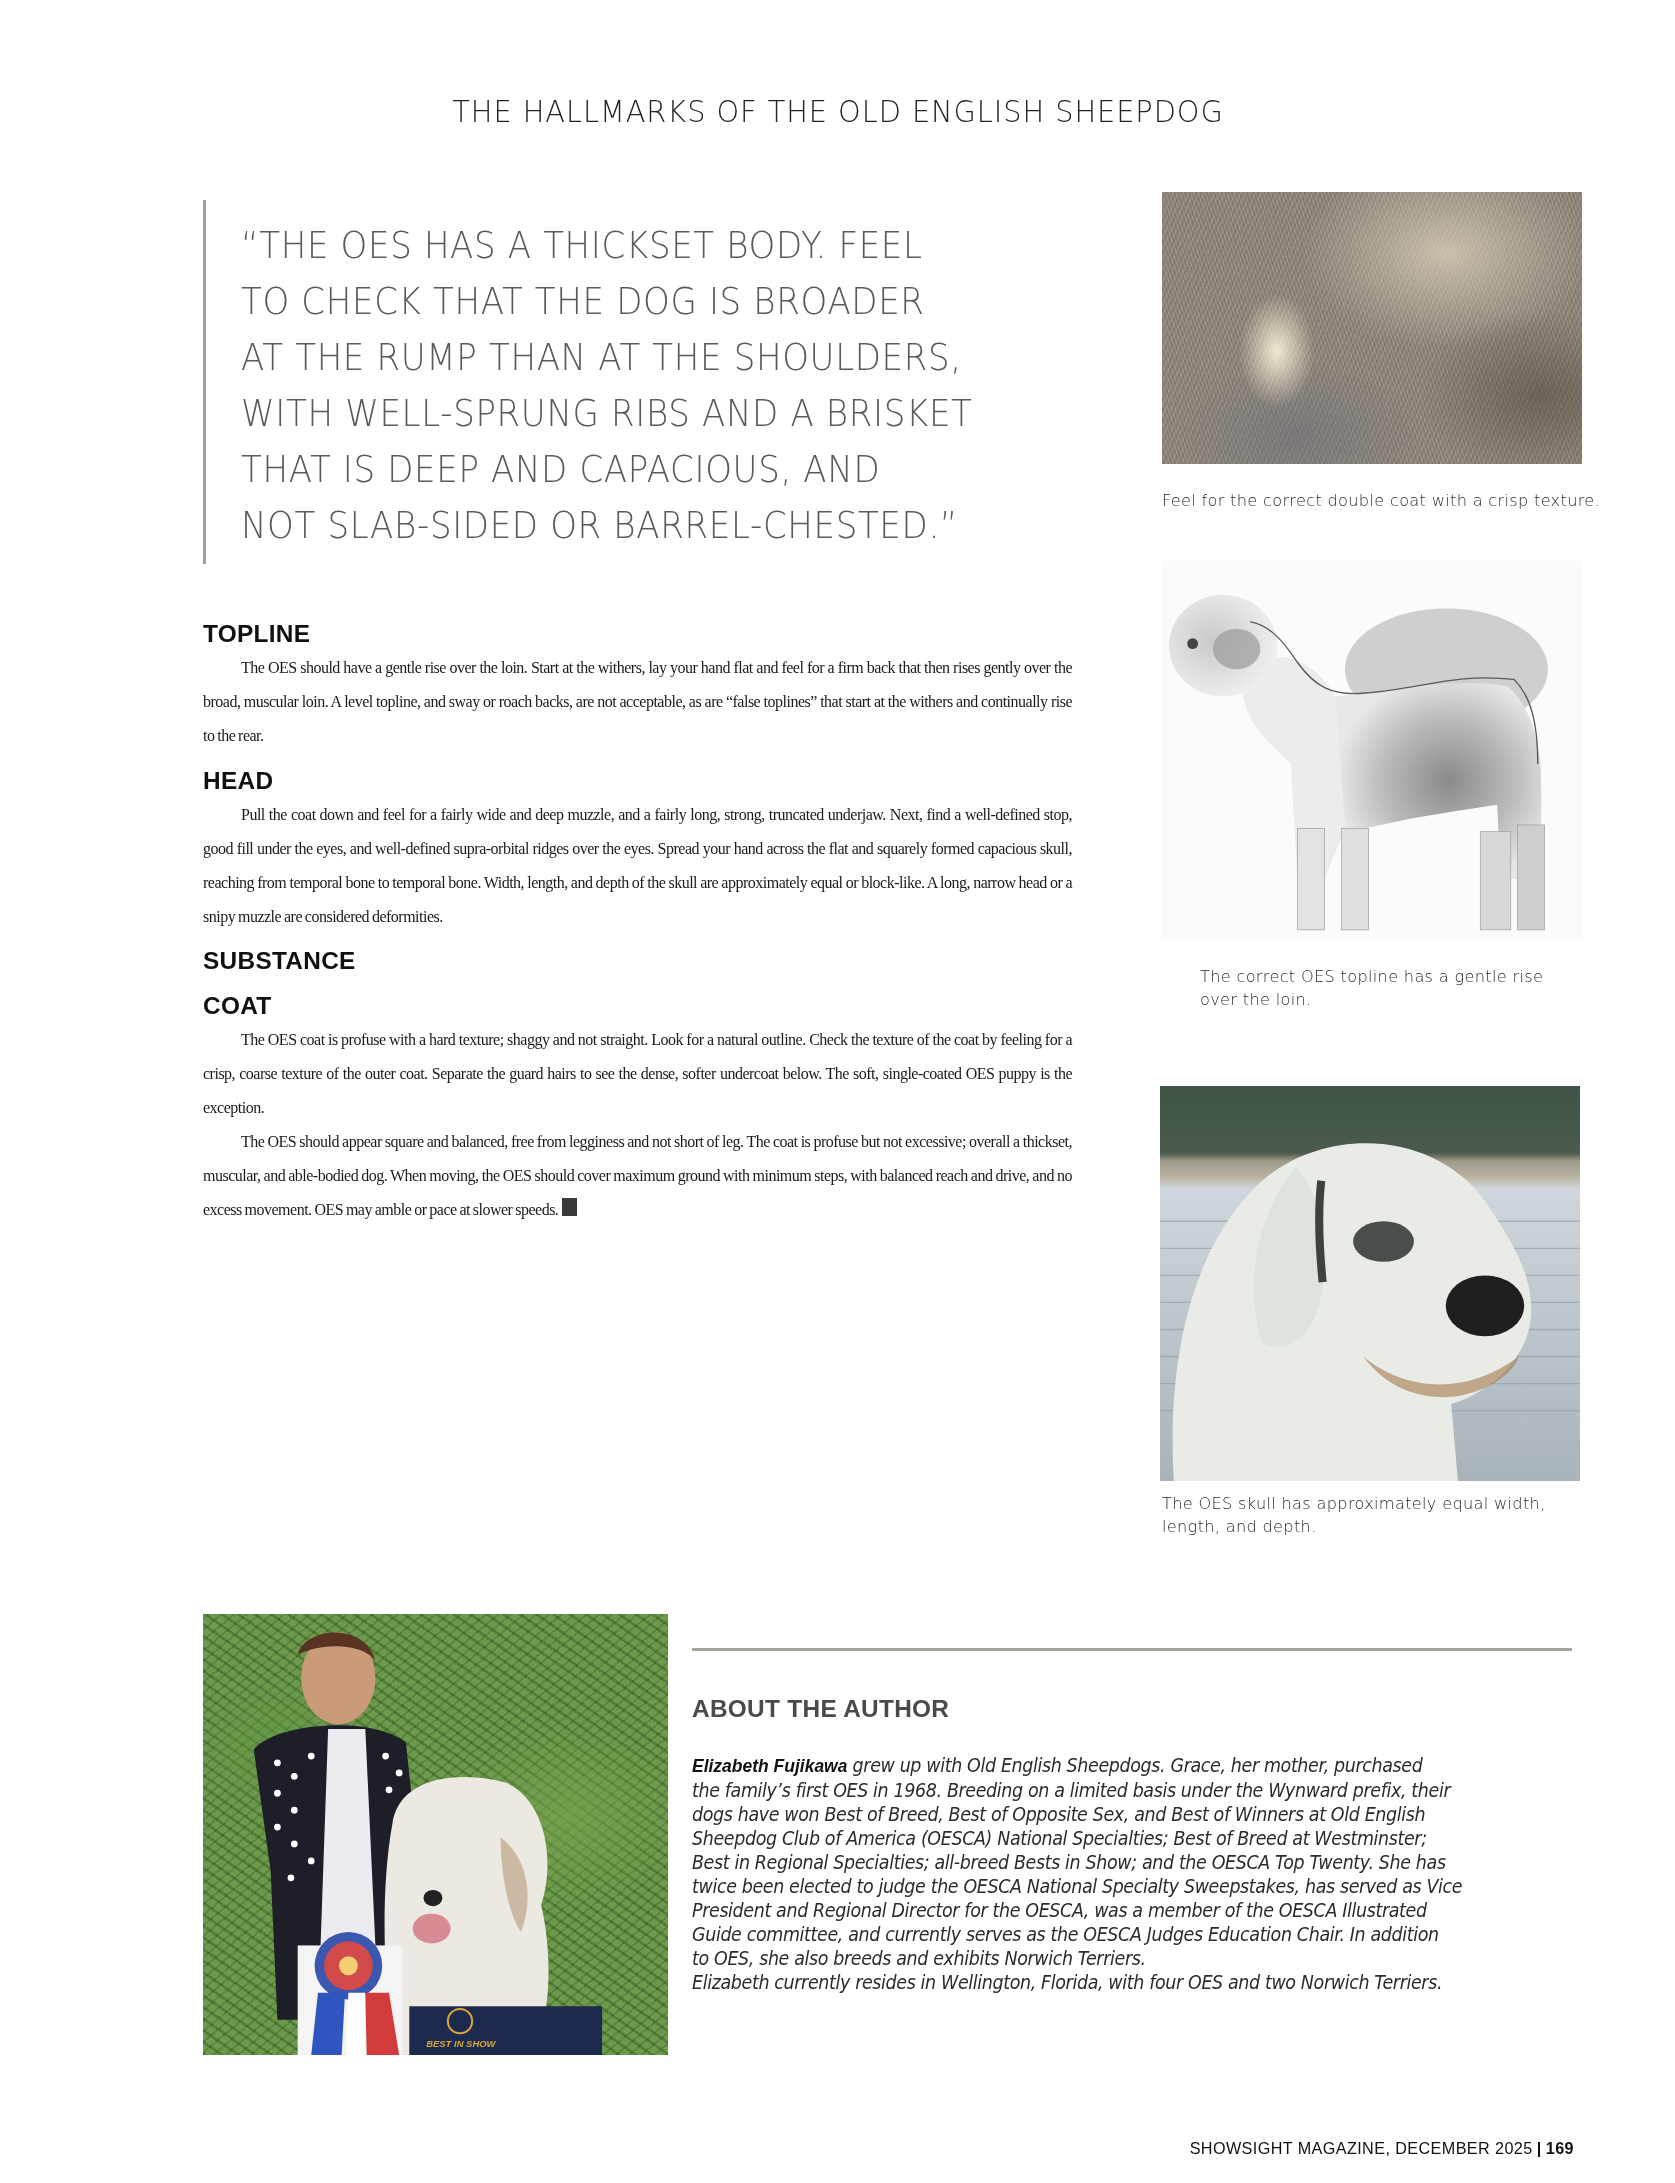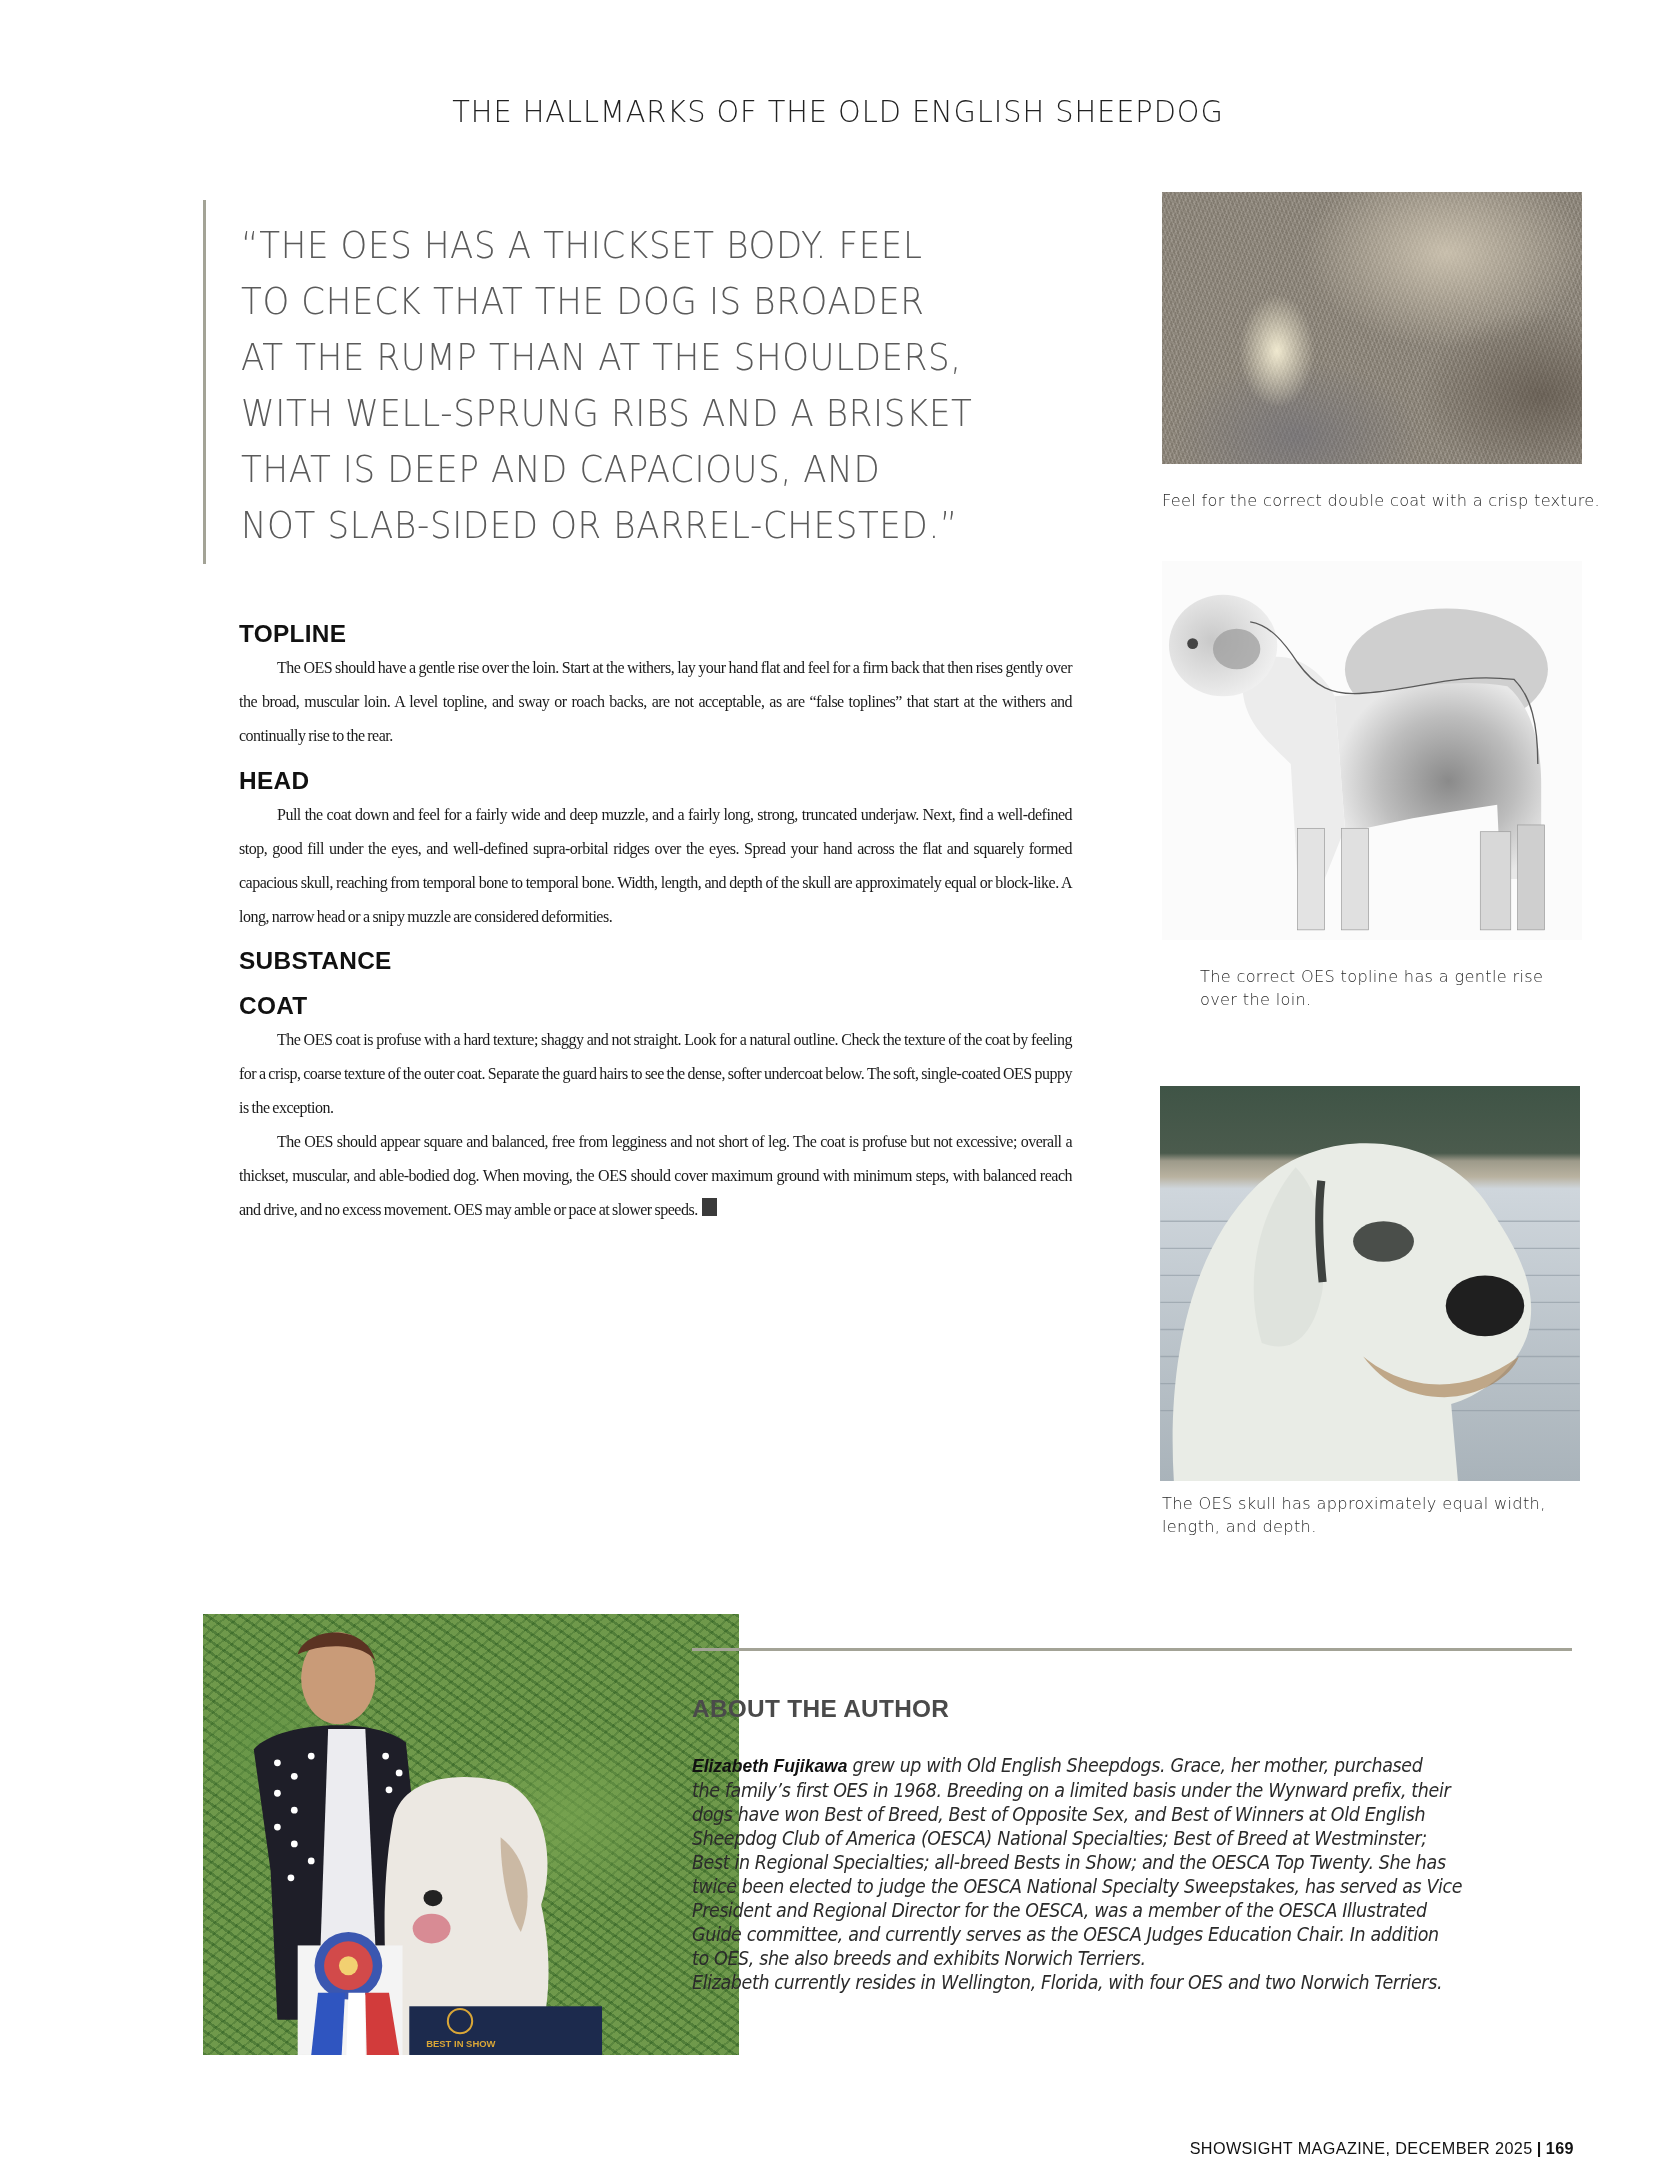--- a/index.html
+++ b/index.html
@@ -23,21 +23,21 @@
 
   .article { left: 203px; top: 616px; width: 869px; font-family: "Liberation Serif", serif; }
   .section-heading {
     font-family: "Liberation Sans", sans-serif; font-weight: 700;
     font-size: 24.4px; letter-spacing: 0.3px; margin: 0; line-height: 35px; color: #111;
   }
   .para {
     font-size: 16px; line-height: 34px; text-align: justify; margin: 0;
     text-indent: 38px; color: #1a1a1a; letter-spacing: -0.5px; word-spacing: -0.7px;
   }
-  .section { margin-bottom: 9.5px; margin-left: 36px; }
+  .section { margin-bottom: 9.5px; }
   .end-mark { display: inline-block; width: 15px; height: 17.6px; background: #3a3a3a; vertical-align: -1.4px; margin-left: 4.1px; }
 
   .photo { overflow: hidden; }
   .caption {
     font-family: "DejaVu Sans", sans-serif; font-weight: 300;
     font-size: 16.2px; line-height: 23px; color: #2a2a2a; letter-spacing: 0.3px;
   }
 
   
   .fur-photo {
@@ -57,27 +57,28 @@
 
   
   .head-photo {
     left: 1160px; top: 1086px; width: 420px; height: 395px;
     background:
       linear-gradient(to bottom, #3f5446 0%, #4b5b4d 17%, #9d9a8a 19%, #b9b2a0 23%, #cfd6dc 26%, #a9b3ba 100%);
   }
 
   
   .author-photo {
-    left: 203px; top: 1614px; width: 536px; height: 441px;
+    left: 203px; top: 1614px; width: 465px; height: 441px;
     background:
       radial-gradient(ellipse 135px 108px at 81px 135px, rgba(100,150,70,0.7), rgba(100,150,70,0) 70%),
       radial-gradient(ellipse 169px 135px at 366px 203px, rgba(120,165,80,0.7), rgba(120,165,80,0) 70%),
       repeating-linear-gradient(35deg, rgba(40,90,30,0.35) 0 2.7px, rgba(140,180,90,0.2) 2.7px 9.5px),
       repeating-linear-gradient(-40deg, rgba(40,90,30,0.3) 0 2px, rgba(150,190,100,0.15) 2px 8.1px),
       #5f8a42;
+    font-style: italic;
   }
 
   .author-rule { left: 692px; top: 1648px; width: 880px; height: 2.7px; background: #a3a396; }
   .author-heading {
     left: 692px; top: 1695px; font-family: "Liberation Sans", sans-serif; font-weight: 700;
     font-size: 24.4px; letter-spacing: 0.3px; color: #4a4a4a;
   }
   .author-bio {
     left: 692px; top: 1753px; width: 894px;
     font-family: "DejaVu Sans", sans-serif; font-style: italic; font-weight: 300;

